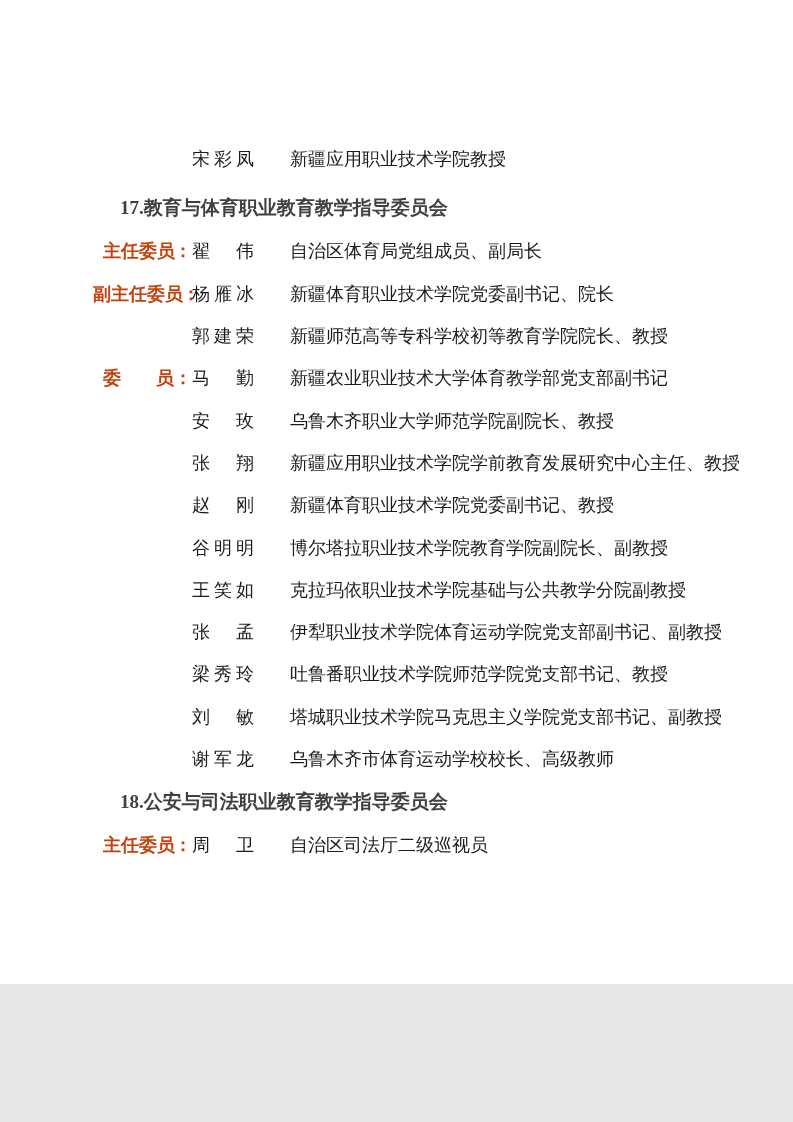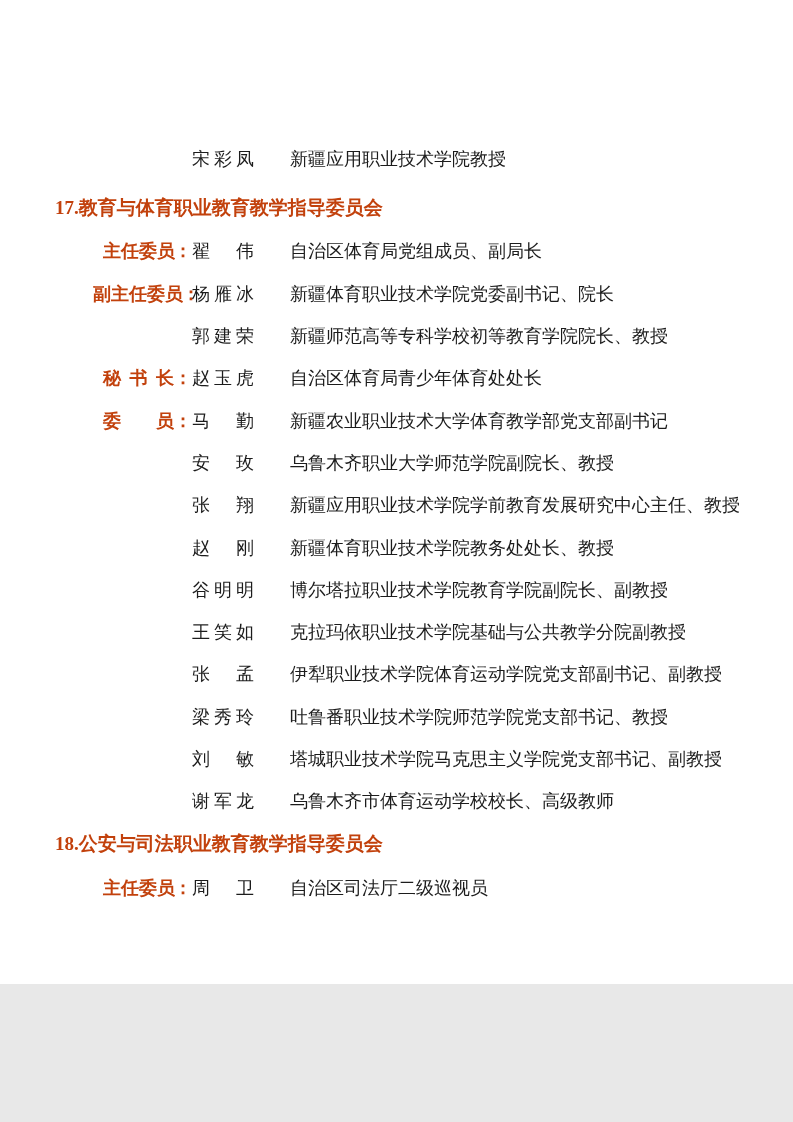--- a/index.html
+++ b/index.html
@@ -30,23 +30,24 @@
   .label-colon{display:inline-block;width:18px;}
   .name-box{width:98px;flex:none;}
   .name{
     display:inline-block;width:62px;
     text-align:justify;text-align-last:justify;
   }
   .title{flex:1;overflow:visible;}
   .section-heading{
     display:flex;align-items:center;
     height:44px;margin-top:6px;
-    padding-left:55px;
-    font-size:19px;font-weight:bold;color:#c2410c;
+    padding-left:83px;
+    font-size:19px;font-weight:bold;color:#404040;
     white-space:nowrap;
+    margin-left:37px;
   }
   .footer{
     position:absolute;top:1044px;left:0;right:0;
     text-align:left;font-size:26px;line-height:24px;
   }
   .footer-dash{color:#8a8a8a;letter-spacing:0;}
   .footer-num{color:#111;margin:0 10px;}
 </style>
 </head>
 <body>
@@ -85,29 +86,20 @@
     </div>
 
     <div class="row">
       <div class="label-box"></div>
       <div class="name-box">
         <span class="name">郭建荣</span>
       </div>
       <div class="title">新疆师范高等专科学校初等教育学院院长、教授</div>
     </div>
 
-    <div class="row">
-      <div class="label-box">
-        <span class="label-text short">秘书长</span><span class="label-colon">：</span>
-      </div>
-      <div class="name-box">
-        <span class="name">赵玉虎</span>
-      </div>
-      <div class="title">自治区体育局青少年体育处处长</div>
-    </div>
 
     <div class="row">
       <div class="label-box">
         <span class="label-text short">委员</span><span class="label-colon">：</span>
       </div>
       <div class="name-box">
         <span class="name">马勤</span>
       </div>
       <div class="title">新疆农业职业技术大学体育教学部党支部副书记</div>
     </div>
@@ -127,21 +119,21 @@
         <span class="name">张翔</span>
       </div>
       <div class="title">新疆应用职业技术学院学前教育发展研究中心主任、教授</div>
     </div>
 
     <div class="row">
       <div class="label-box"></div>
       <div class="name-box">
         <span class="name">赵刚</span>
       </div>
-      <div class="title">新疆体育职业技术学院教务处处长、教授</div>
+      <div class="title">新疆体育职业技术学院党委副书记、教授</div>
     </div>
 
     <div class="row">
       <div class="label-box"></div>
       <div class="name-box">
         <span class="name">谷明明</span>
       </div>
       <div class="title">博尔塔拉职业技术学院教育学院副院长、副教授</div>
     </div>
 

